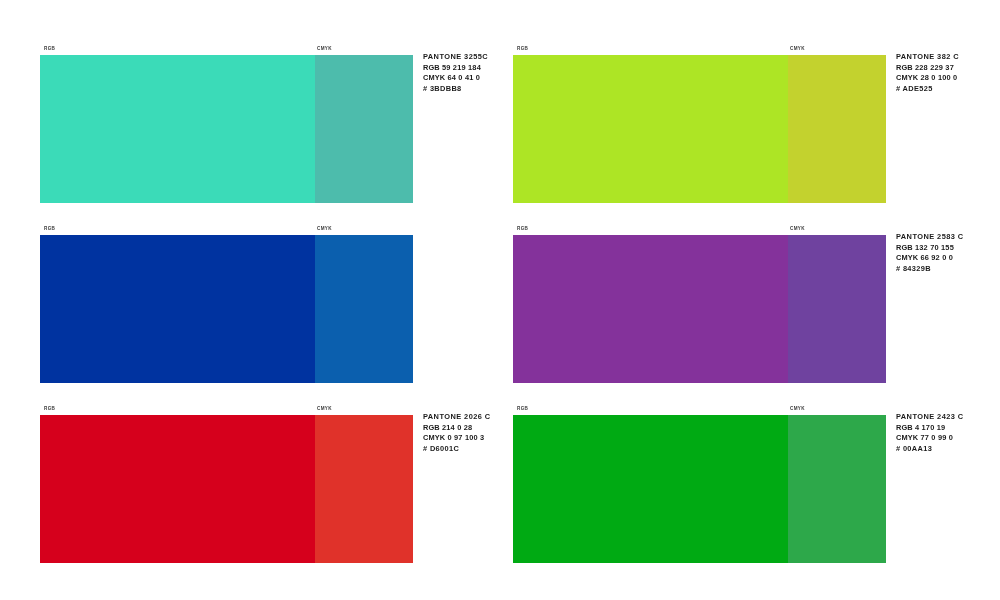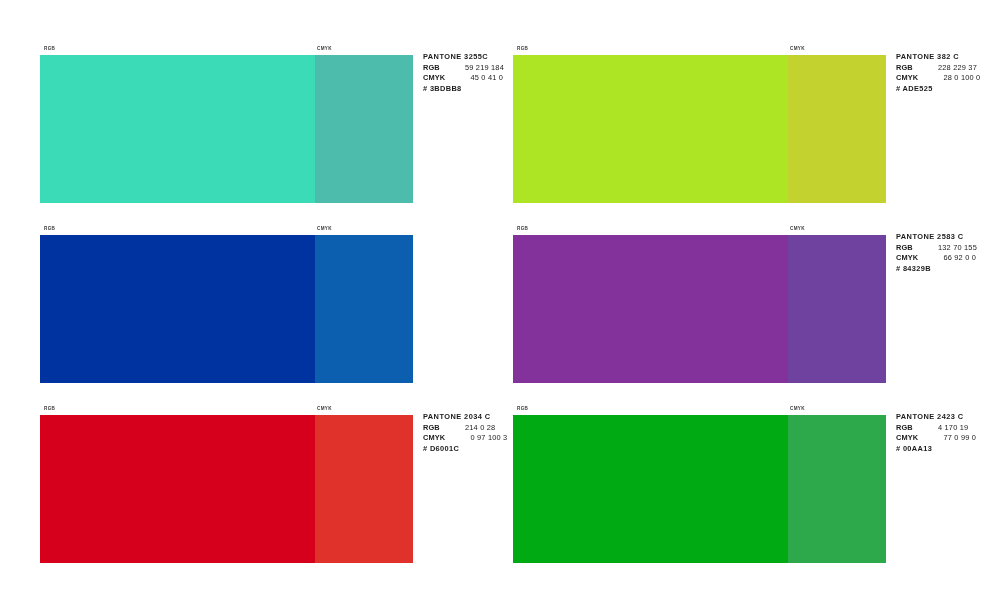--- a/index.html
+++ b/index.html
@@ -74,23 +74,22 @@
     top: 10px;
     width: 130px;
     color: #1b1b1b;
     font-size: 7.4px;
     line-height: 10.6px;
     letter-spacing: 0.12px;
     white-space: nowrap;
   }
   .info .row { font-weight: bold; }
   .info .row .val {
-    font-weight: normal;
+    font-weight: bold;
     letter-spacing: 0.2px;
-    margin-left: 23px;
   }
   .info .pantone { letter-spacing: 0.45px; }
   .info .hex { letter-spacing: 0.35px; }
 </style>
 </head>
 <body>
 
 <div id="sheet">
   <div class="grid">
       <div class="card">
@@ -98,21 +97,21 @@
           <span class="head-label head-rgb">RGB</span>
           <span class="head-label head-cmyk">CMYK</span>
         </div>
         <div class="swatch">
           <div class="half-rgb" style="background: rgb(59, 219, 184);"></div>
           <div class="half-cmyk" style="background: rgb(77, 188, 172);"></div>
         </div>
         <div class="info">
           <div class="row pantone">PANTONE 3255C</div>
           <div class="row"><span>RGB</span> <span class="val">59 219 184</span></div>
-          <div class="row"><span>CMYK</span> <span class="val">45 0 41 0</span></div>
+          <div class="row"><span>CMYK</span> <span class="val">64 0 41 0</span></div>
           <div class="row hex"><span>#</span> <span>3BDBB8</span></div>
         </div>
       </div>
       <div class="card">
         <div class="card-head">
           <span class="head-label head-rgb">RGB</span>
           <span class="head-label head-cmyk">CMYK</span>
         </div>
         <div class="swatch">
           <div class="half-rgb" style="background: rgb(173, 229, 37);"></div>
@@ -154,21 +153,21 @@
       <div class="card">
         <div class="card-head">
           <span class="head-label head-rgb">RGB</span>
           <span class="head-label head-cmyk">CMYK</span>
         </div>
         <div class="swatch">
           <div class="half-rgb" style="background: rgb(214, 0, 28);"></div>
           <div class="half-cmyk" style="background: rgb(224, 50, 42);"></div>
         </div>
         <div class="info">
-          <div class="row pantone">PANTONE 2034 C</div>
+          <div class="row pantone">PANTONE 2026 C</div>
           <div class="row"><span>RGB</span> <span class="val">214 0 28</span></div>
           <div class="row"><span>CMYK</span> <span class="val">0 97 100 3</span></div>
           <div class="row hex"><span>#</span> <span>D6001C</span></div>
         </div>
       </div>
       <div class="card">
         <div class="card-head">
           <span class="head-label head-rgb">RGB</span>
           <span class="head-label head-cmyk">CMYK</span>
         </div>

